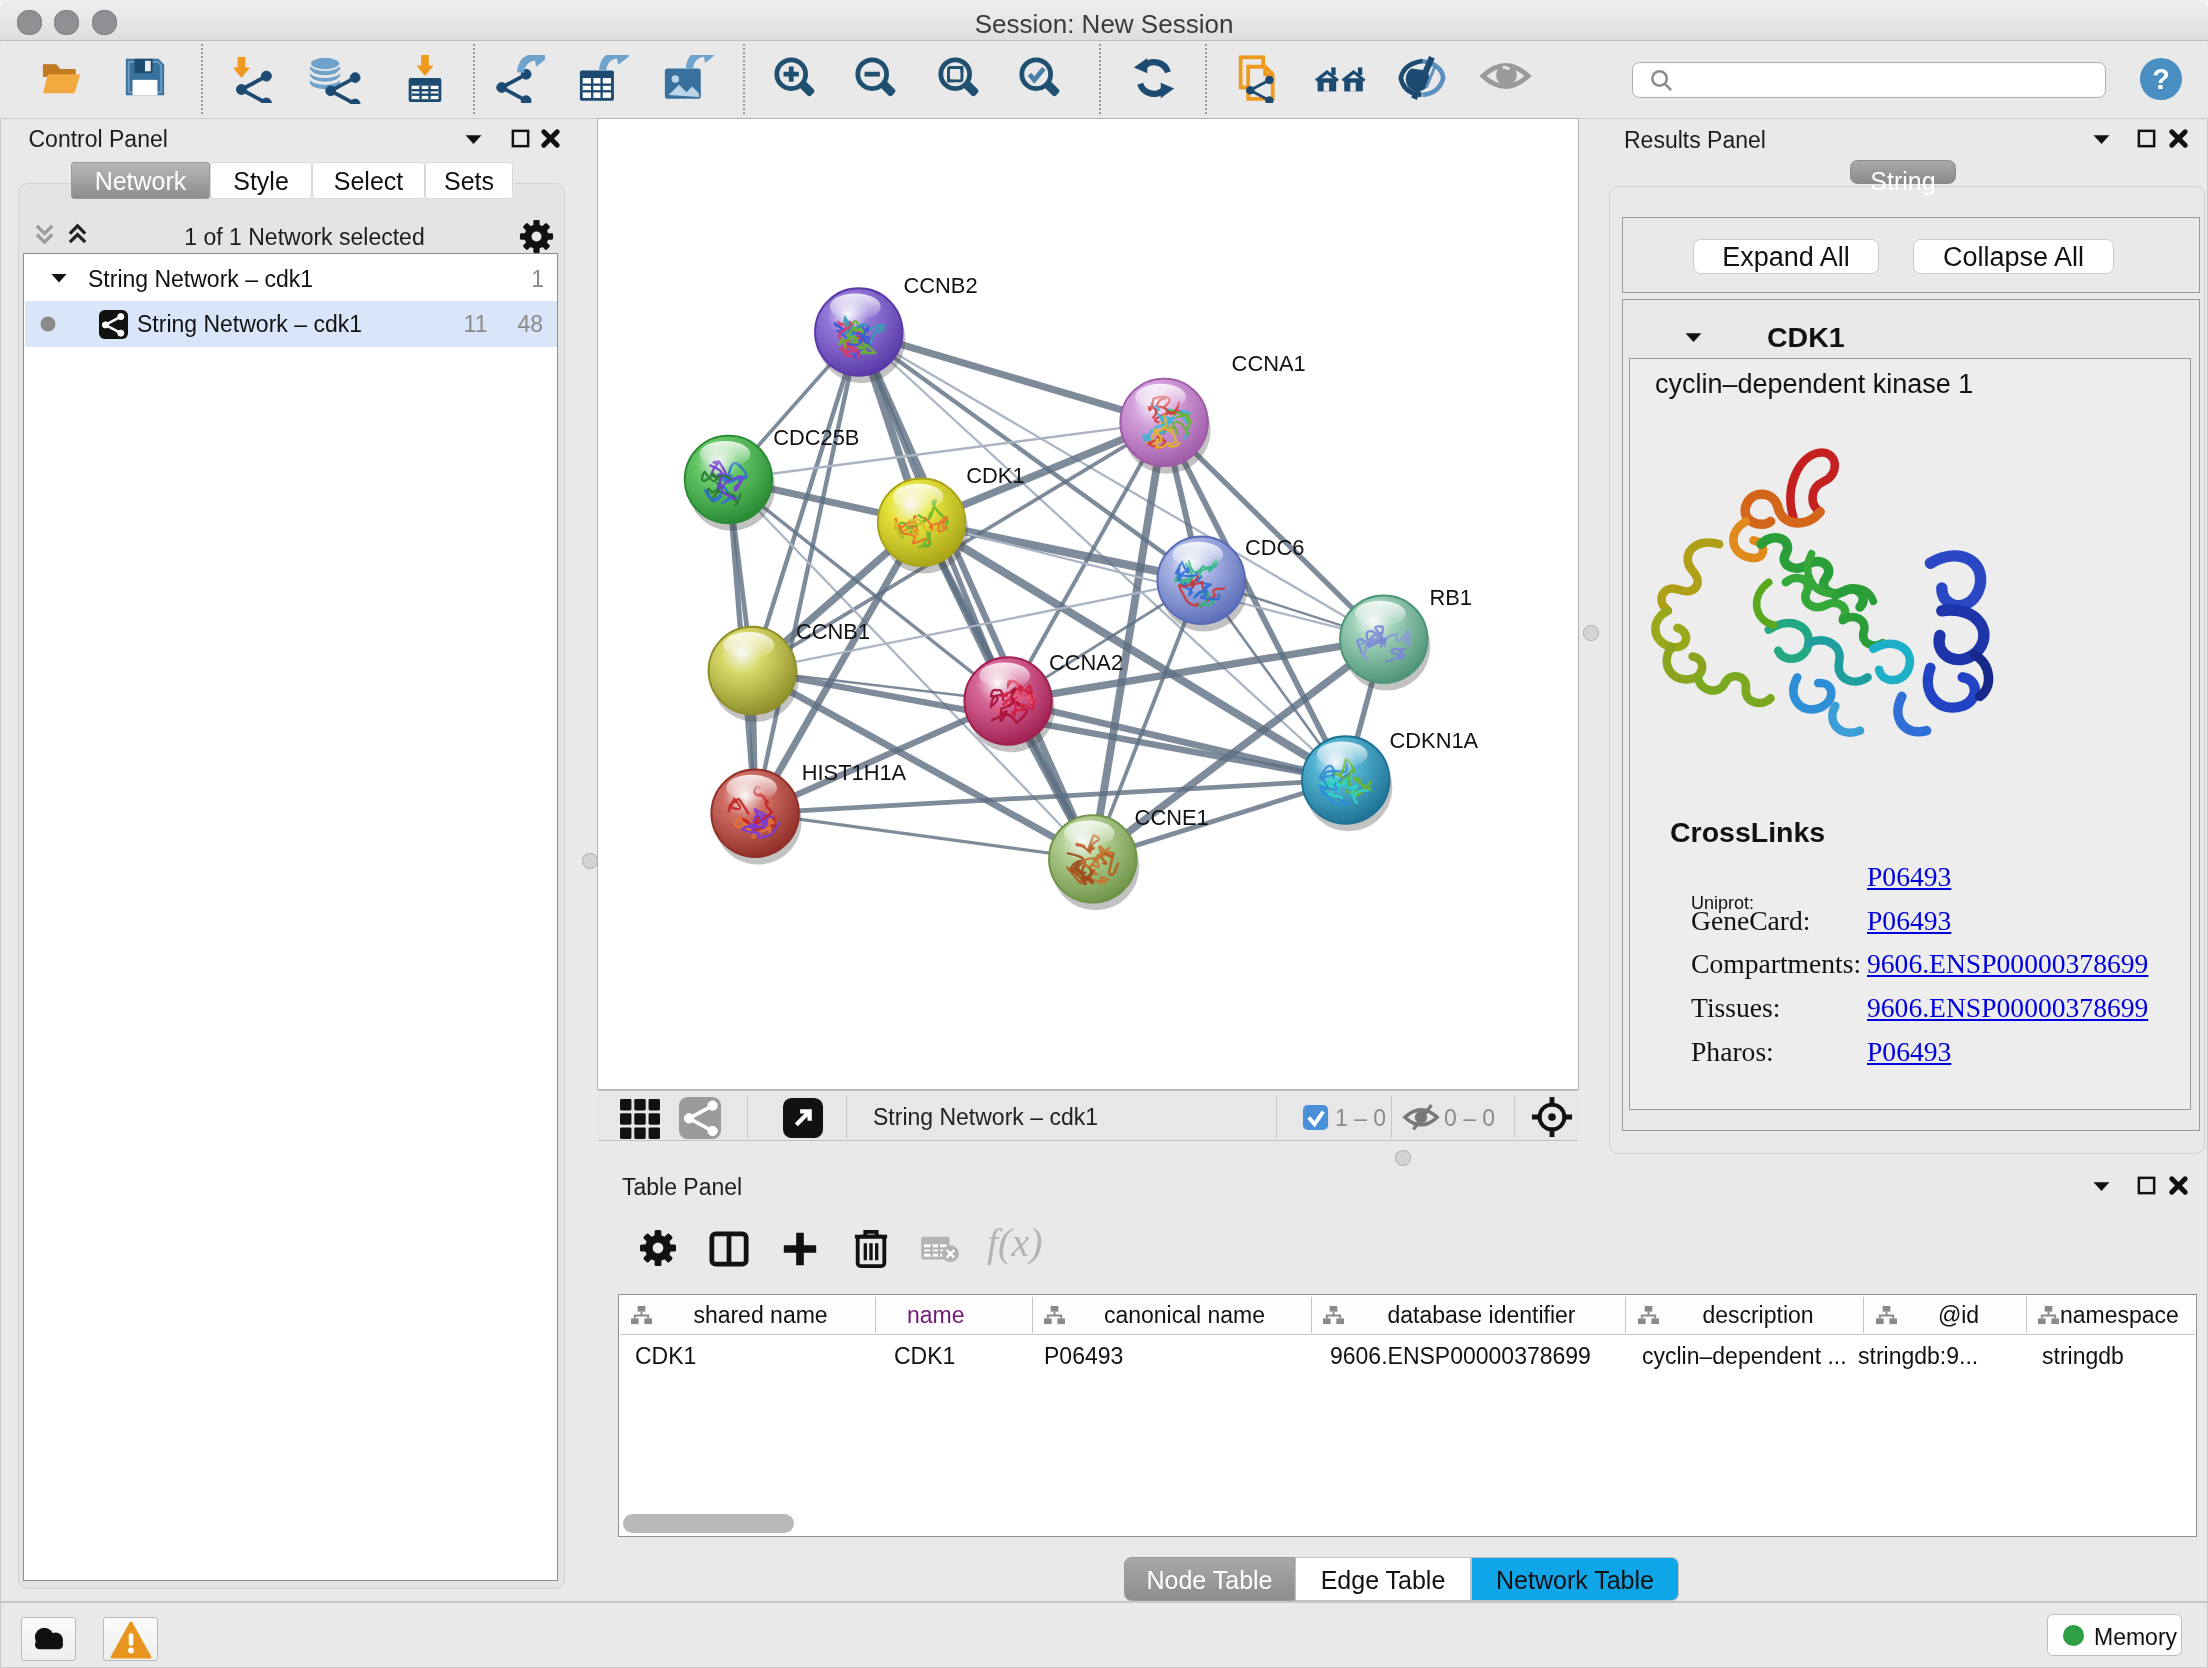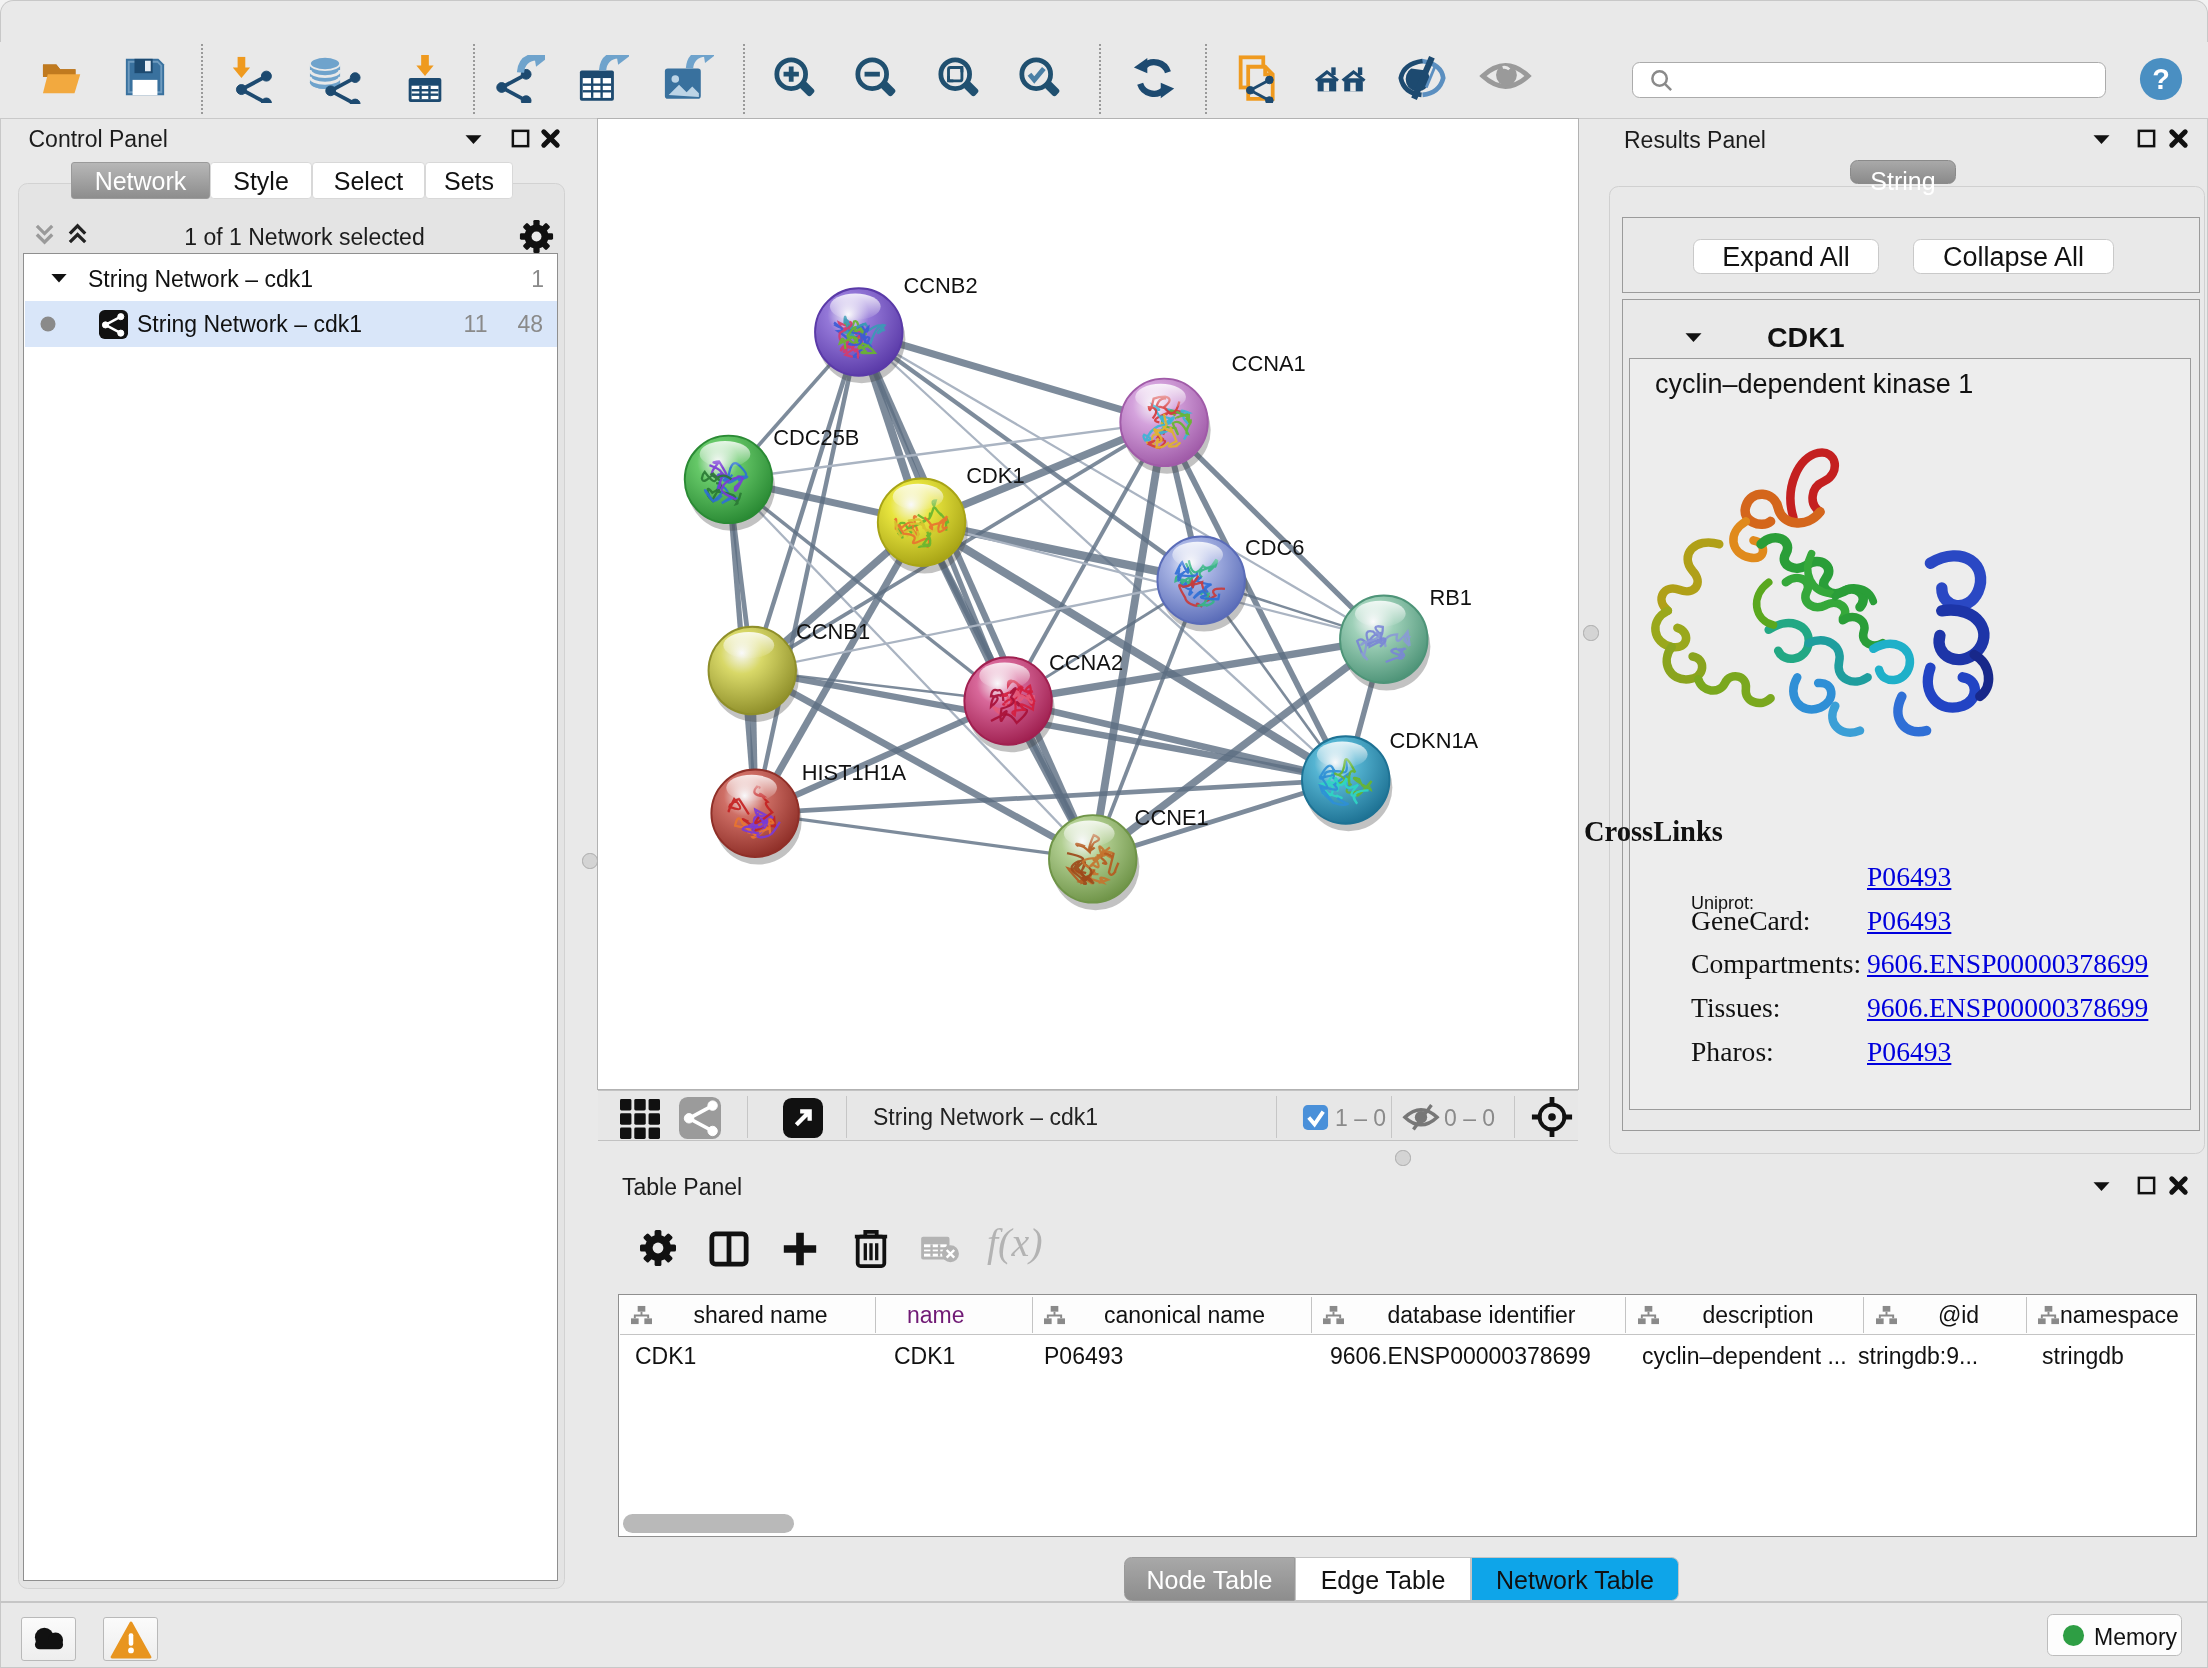--- a/index.html
+++ b/index.html
@@ -4,20 +4,26 @@
 body { width:2208px; height:1668px; background:#f2f2f2;
   font-family:"Liberation Sans", sans-serif; overflow:hidden; }
 #win { position:absolute; left:0; top:0; width:2208px; height:1668px; opacity:0.999;
   background:#e9e9e9; border-radius:13.3px 13.3px 0 0; overflow:hidden; box-shadow:inset 0 0 0 1px rgba(0,0,0,0.14); }
 #titlebar { position:absolute; left:0; top:0; width:2208px; height:40px;
   background:linear-gradient(#efefef,#dedede); border-bottom:1.9px solid #bdbdbd; }
 #toolbar { position:absolute; left:0; top:42px; width:2208px; height:76px;
   background:#e9e9e9; border-bottom:1.9px solid #c9c9c9; }
 </style></head><body>
 <div id="win">
+<div id="titlebar">
+<div style="position:absolute;left:17px;top:9.5px;width:23px;height:23px;border-radius:11.4px;background:#8f8f94;border:1.4px solid #77777c;"></div>
+<div style="position:absolute;left:54px;top:9.5px;width:23px;height:23px;border-radius:11.4px;background:#8f8f94;border:1.4px solid #77777c;"></div>
+<div style="position:absolute;left:92px;top:9.5px;width:23px;height:23px;border-radius:11.4px;background:#8f8f94;border:1.4px solid #77777c;"></div>
+<div style="position:absolute;left:0;top:8.6px;width:2208px;text-align:center;font-size:26px;color:#3a3a3a;">Session: New Session</div>
+</div>
 <div id="toolbar"></div>
 <div style="position:absolute;left:40px;top:55px;"><svg width="48" height="44" viewBox="0 0 50 46" style="">
         <path d="M3 10 h14 l4 5 h16 v6 H3 z" fill="#b06a17"></path>
         <path d="M3 10 h14 l4 5 h16 v8 H3 z" fill="#c07a1f"></path>
         <path d="M8 20 h34 l-6 20 H3 l5 -20 z" fill="#f2a93f"></path>
       </svg></div>
     <div style="position:absolute;left:122px;top:55px;"><svg width="46" height="44" viewBox="0 0 48 46" style="">
         <path d="M4 4 h34 l6 6 v32 H4 z" fill="#39719e"></path>
         <path d="M7 7 h30 l4 4 v28 H7 z" fill="none" stroke="#6f9cc0" stroke-width="2"></path>
         <rect x="13" y="4" width="19" height="15" fill="#1d4a70"></rect>
@@ -623,21 +629,21 @@
         <path d="M280 230 C 300 218, 322 228, 318 248 C 314 266, 290 268, 286 252" fill="none" stroke="#1fb0c9" stroke-width="9" stroke-linecap="round"></path>
         <path d="M340 140 C 374 120, 402 142, 390 170 C 380 192, 352 188, 352 166" fill="none" stroke="#2a48c4" stroke-width="12" stroke-linecap="round"></path>
         <path d="M352 190 C 390 184, 408 214, 388 234 C 370 250, 344 238, 350 216" fill="none" stroke="#1d35a8" stroke-width="12" stroke-linecap="round"></path>
         <path d="M340 250 C 330 278, 350 298, 374 290 C 392 283, 390 262, 374 260" fill="none" stroke="#2244c4" stroke-width="11" stroke-linecap="round"></path>
         <path d="M310 280 C 298 304, 314 322, 336 316" fill="none" stroke="#2f6fd6" stroke-width="10" stroke-linecap="round"></path>
         <path d="M170 160 C 150 175, 155 200, 175 205" fill="none" stroke="#5aa81e" stroke-width="8" stroke-linecap="round"></path>
         <path d="M215 130 C 205 150, 215 170, 235 172" fill="none" stroke="#35a83a" stroke-width="8" stroke-linecap="round"></path>
         <path d="M240 175 C 255 160, 275 165, 280 180" fill="none" stroke="#2a9e38" stroke-width="8" stroke-linecap="round"></path>
         <path d="M386 236 C 404 246, 406 270, 392 280" fill="none" stroke="#18288a" stroke-width="10" stroke-linecap="round"></path>
       </svg></div>
-    <div style="position:absolute;left:1584px;top:816px;font-family:Liberation Serif, serif;font-size:28.5px;font-weight:bold;color:#111;">CrossLinks</div>
+    <div style="position:absolute;left:1670px;top:816px;font-family:Liberation Sans, sans-serif;font-size:28.5px;font-weight:bold;color:#111;">CrossLinks</div>
     <div style="position:absolute;left:1691px;top:861px;font-family:Liberation Sans, sans-serif;font-size:18px;color:#111;margin-top:32px;">Uniprot:</div>
     <div style="position:absolute;left:1867px;top:861px;font-family:'Liberation Serif',serif;font-size:27.6px;color:#0000dd;text-decoration:underline;">P06493</div>
     <div style="position:absolute;left:1691px;top:905px;font-family:'Liberation Serif',serif;font-size:27.6px;color:#111;">GeneCard:</div>
     <div style="position:absolute;left:1867px;top:905px;font-family:'Liberation Serif',serif;font-size:27.6px;color:#0000dd;text-decoration:underline;">P06493</div>
     <div style="position:absolute;left:1691px;top:948px;font-family:'Liberation Serif',serif;font-size:27.6px;color:#111;">Compartments:</div>
     <div style="position:absolute;left:1867px;top:948px;font-family:'Liberation Serif',serif;font-size:27.6px;color:#0000dd;text-decoration:underline;">9606.ENSP00000378699</div>
     <div style="position:absolute;left:1691px;top:992px;font-family:'Liberation Serif',serif;font-size:27.6px;color:#111;">Tissues:</div>
     <div style="position:absolute;left:1867px;top:992px;font-family:'Liberation Serif',serif;font-size:27.6px;color:#0000dd;text-decoration:underline;">9606.ENSP00000378699</div>
     <div style="position:absolute;left:1691px;top:1036px;font-family:'Liberation Serif',serif;font-size:27.6px;color:#111;">Pharos:</div>
     <div style="position:absolute;left:1867px;top:1036px;font-family:'Liberation Serif',serif;font-size:27.6px;color:#0000dd;text-decoration:underline;">P06493</div>

